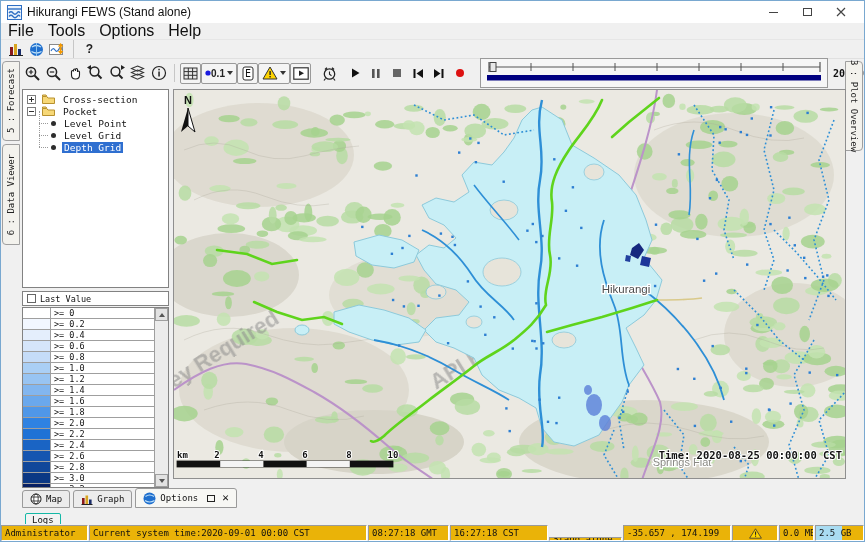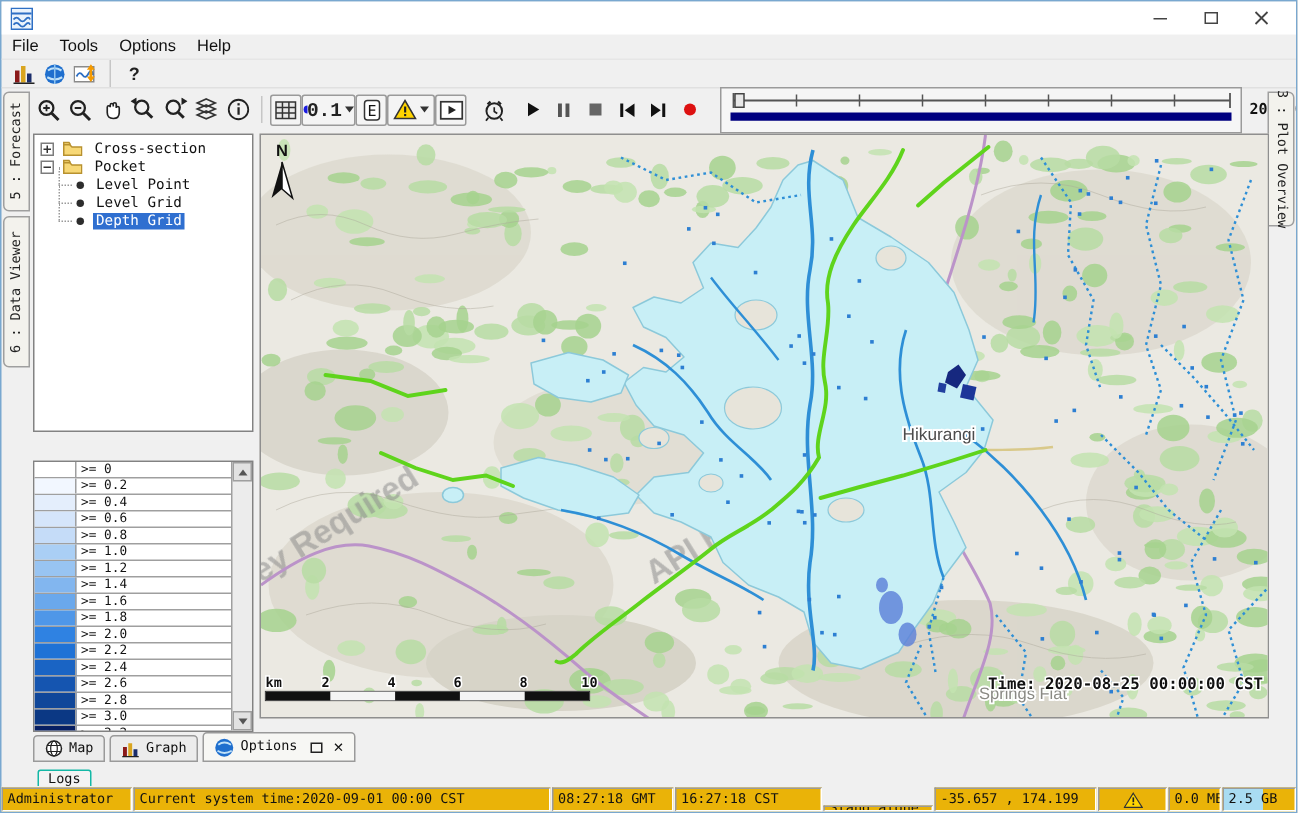--- a/index.html
+++ b/index.html
@@ -9,29 +9,29 @@
   
   .titlebar{height:22px;background:#ffffff;display:flex;align-items:center;padding:0 6px;}
   .app-icon{width:15px;height:15px;margin-right:5px;flex:none;}
   .title-text{font-size:12px;color:#111;}
   .win-controls{margin-left:auto;display:flex;align-items:center;gap:0;}
   .wbtn{width:34px;height:20px;display:flex;align-items:center;justify-content:center;}
   .min-glyph{width:9px;height:1px;background:#444;}
   .max-glyph{width:9px;height:8px;border:1px solid #444;}
   
   .menubar{height:17px;display:flex;align-items:center;border-bottom:1px solid #e6e6e6;}
-  .menu-item{font-size:11px;color:#111;padding:0 7px;cursor:default;}
+  .menu-item{font-size:16px;color:#111;padding:0 7px;cursor:default;}
   
   .toolbar1{height:19px;display:flex;align-items:center;padding-left:4px;border-bottom:1px solid #e0e0e0;}
   .toolbar2{position:absolute;top:57px;left:21px;right:18px;height:30px;display:flex;align-items:center;}
   .tbtn{width:21px;height:21px;display:flex;align-items:center;justify-content:center;flex:none;}
   .tbtn.boxed{border:1px solid #9a9a9a;background:#f4f4f4;border-radius:2px;}
   .tsep{width:1px;height:18px;background:#c6c6c6;margin:0 5px;flex:none;}
   .drop-caret{width:0;height:0;border-left:3px solid transparent;border-right:3px solid transparent;border-top:4px solid #333;margin-left:2px;}
-  .thr-label{font-size:13px;font-weight:bold;color:#222;font-family:Liberation Mono, monospace;}
+  .thr-label{font-size:10px;font-weight:bold;color:#222;font-family:Liberation Sans, sans-serif;}
   .timeline-box{margin-left:10px;border:1px solid #9a9a9a;background:#f6f6f6;padding:1px 2px;flex:none;}
   .date-label{font-size:10px;font-weight:bold;color:#111;font-family:"DejaVu Sans Mono",monospace;margin-left:5px;white-space:nowrap;}
   
   .vtab{position:absolute;width:18px;background:#f3f2ed;border:1px solid #9f9f9f;border-radius:4px 0 0 4px;
     font-size:9px;font-family:"DejaVu Sans Mono",monospace;color:#222;display:flex;align-items:center;justify-content:center;}
   .vtab.left{left:1px;border-radius:4px 0 0 4px;}
   .vtab.right{right:1px;border-radius:0 4px 4px 0;}
   .vtab .vt{writing-mode:vertical-rl;white-space:nowrap;}
   .vtab.left .vt{transform:rotate(180deg);}
   
@@ -84,20 +84,21 @@
 
 <div class="window">
 
   <div class="titlebar">
     <svg class="app-icon" viewBox="0 0 15 15">
       <rect x="0.5" y="0.5" width="14" height="14" fill="#eaf3fc" stroke="#2e6fc4"></rect>
       <path d="M1 4 h13" stroke="#2e6fc4" stroke-width="1.4" fill="none"></path>
       <path d="M2 8 q2-2.5 4 0 t4 0 t3 0" stroke="#2e6fc4" stroke-width="1.3" fill="none"></path>
       <path d="M2 11.5 q2-2.5 4 0 t4 0 t3 0" stroke="#2e6fc4" stroke-width="1.3" fill="none"></path>
     </svg>
+    <span class="title-text">Hikurangi FEWS  (Stand alone)</span>
     <div class="win-controls">
       <div class="wbtn">
           <div class="min-glyph"></div>
         </div>
       <div class="wbtn">
           <div class="max-glyph"></div>
         </div>
       <div class="wbtn">
         <svg width="10" height="10">
             <path d="M1 1 L9 9 M9 1 L1 9" stroke="#444" stroke-width="1.2"></path>
@@ -313,20 +314,24 @@
       <span class="bullet"></span>
       <span class="t-label">Level Grid</span>
     </div>
     <div class="tree-row tree-child">
       <span class="bullet"></span>
       <span class="t-label selected">Depth Grid</span>
     </div>
   </div>
 
   <div class="legend-panel">
+    <div class="legend-head">
+      <span class="checkbox"></span>
+      <span>Last Value</span>
+    </div>
     <div class="legend-body">
       <div class="legend-list">
 
           <div class="legend-row">
             <span class="legend-swatch" style="background-color: rgb(255, 255, 255);"></span>
             <span class="legend-label">&gt;= 0</span>
           </div>
 
           <div class="legend-row">
             <span class="legend-swatch" style="background-color: rgb(242, 247, 255);"></span>

